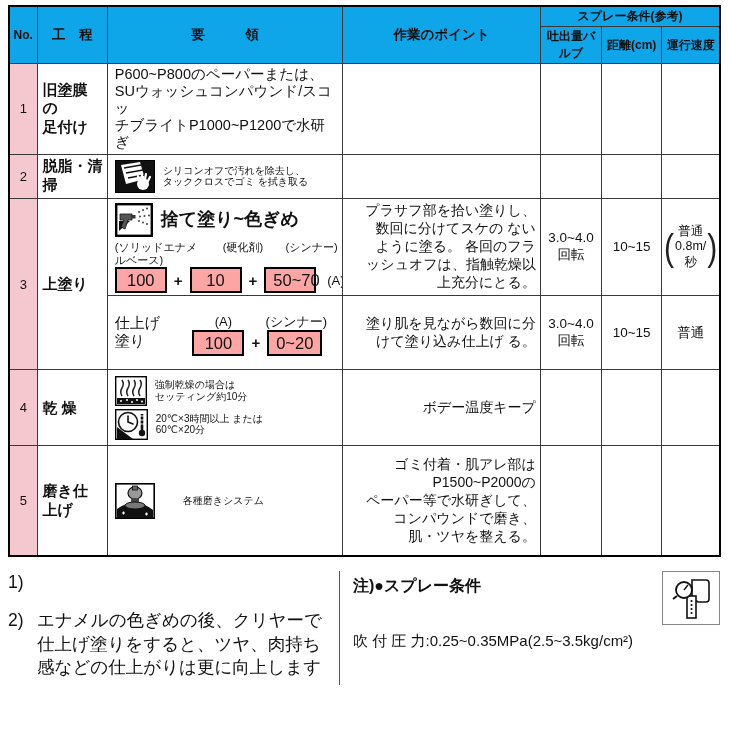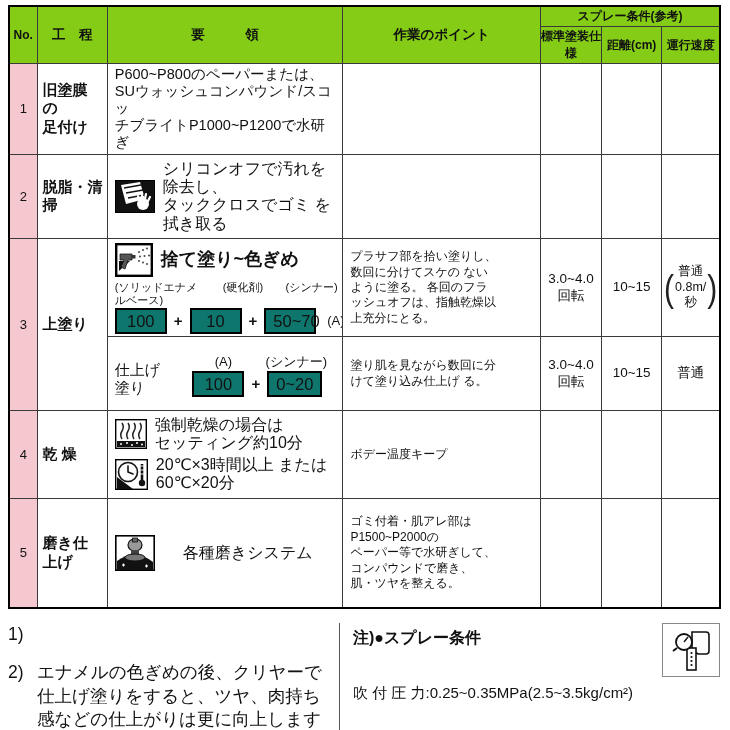--- a/index.html
+++ b/index.html
@@ -5,47 +5,47 @@
   html,body{margin:0;padding:0;background:#ffffff;}
   body{width:730px;height:730px;font-family:"Liberation Sans","DejaVu Sans",sans-serif;color:#111;overflow:hidden;}
   .page{padding:5px 8px 0 8px;}
   
   .titlebar{display:flex;align-items:flex-end;gap:16px;margin:3px 0 7px 0;}
   .title-red{color:#e0251e;font-weight:bold;font-size:19px;border-bottom:2.5px solid #e0251e;padding-bottom:1px;letter-spacing:1px;}
   .title-black{font-weight:bold;font-size:21px;letter-spacing:1px;}
   
   table{border-collapse:collapse;table-layout:fixed;width:713px;border:2px solid #000;}
   th,td{border:1px solid #3a3a3a;vertical-align:middle;padding:2px 4px;overflow:hidden;}
-  th{background:#84cc16;font-size:12px;font-weight:bold;padding:1px 0;}
+  th{background:#0ea5e9;font-size:12px;font-weight:bold;padding:1px 0;}
   th.big{font-size:13.5px;}
   tr.h1{height:19px;} tr.h2{height:19px;}
   tr.r1{height:49px;} tr.r2{height:44px;} tr.r3a{height:95px;} tr.r3b{height:74px;}
   tr.r4{height:76px;} tr.r5{height:110px;}
   td.no-cell{background:#f4c8ce;text-align:center;font-size:13px;}
   td.process-cell{font-weight:bold;font-size:15px;padding-left:5px;line-height:1.25;}
   .ul{text-align:center;}
   .pre{white-space:pre-line;}
   td.proc-cell{font-size:14.5px;line-height:1.18;padding-left:7px;}
-  td.points-cell{font-size:12px;line-height:1.28;padding-left:7px;vertical-align:middle;}
+  td.points-cell{font-size:14px;line-height:1.28;padding-left:7px;vertical-align:middle;text-align:right;}
   td.cond{text-align:center;font-size:13.5px;line-height:1.25;padding:0 1px;}
   
   .step-head{display:flex;align-items:center;gap:8px;margin:2px 0 4px 0;}
   .step-label{font-weight:bold;font-size:18px;}
   .mix-labels{display:flex;font-size:11px;margin:2px 0 1px 0;gap:16px;justify-content:flex-end;}
   .mix-labels .l1{width:122px;} .mix-labels .l2{width:62px;} .mix-labels .l3{width:70px;}
   .mix-line{display:flex;align-items:center;gap:7px;}
-  .mix-box{display:inline-block;border:2px solid #000;padding:0 7px;min-width:34px;text-align:center;font-size:16.5px;line-height:22px;background:#0f766e;}
+  .mix-box{display:inline-block;border:2px solid #000;padding:0 7px;min-width:34px;text-align:center;font-size:16.5px;line-height:22px;background:#fca5a5;}
   .plus{font-size:15px;font-weight:bold;}
   .mix-suffix{font-size:13px;margin-left:4px;}
-  .finish-line{display:flex;align-items:flex-end;gap:22px;padding-top:4px;}
+  .finish-line{display:flex;align-items:flex-start;gap:22px;padding-top:4px;}
   .finish-mix .mix-labels-b{display:flex;font-size:13px;margin-bottom:1px;}
   .mix-labels-b .la{width:62px;text-align:center;}
   .mix-labels-b .lt{width:84px;text-align:center;}
   .dry-item{display:flex;align-items:center;gap:8px;margin:3px 0;}
-  .dry-text{font-size:16px;line-height:1.15;}
+  .dry-text{font-size:10px;line-height:1.15;}
   .icon-block{flex:none;display:inline-flex;}
   .paren-group{display:flex;align-items:center;justify-content:center;gap:0;}
   .big-paren{font-size:30px;font-weight:200;transform:scaleY(1.25);padding:0 1px;color:#222;}
   
   .bottom{display:flex;margin-top:14px;align-items:stretch;}
   .left-notes{width:329px;flex:none;font-size:17.5px;line-height:1.33;}
   .note{display:flex;margin-bottom:15px;}
   .note-num{width:29px;flex:none;}
   .right-notes{flex:1;border-left:1.5px solid #555;margin-left:2px;padding-left:13px;font-size:15px;}
   .rn-head{display:flex;justify-content:space-between;align-items:flex-start;}
@@ -71,21 +71,21 @@
     </colgroup>
     <tbody>
         <tr class="h1">
       <th rowspan="2">No.</th>
       <th rowspan="2" class="big">工　程</th>
       <th rowspan="2" class="big">要　　　領</th>
       <th rowspan="2" class="big">作業のポイント</th>
       <th colspan="3">スプレー条件(参考)</th>
     </tr>
     <tr class="h2">
-      <th>標準塗装仕様</th>
+      <th>吐出量バルブ</th>
       <th>距離(cm)</th>
       <th>運行速度</th>
     </tr>
 
     <tr class="r1">
       <td class="no-cell">1</td>
       <td class="process-cell pre">旧塗膜の
 足付け</td>
       <td class="proc-cell pre">P600~P800のペーパーまたは、
 SUウォッシュコンパウンド/スコッ

